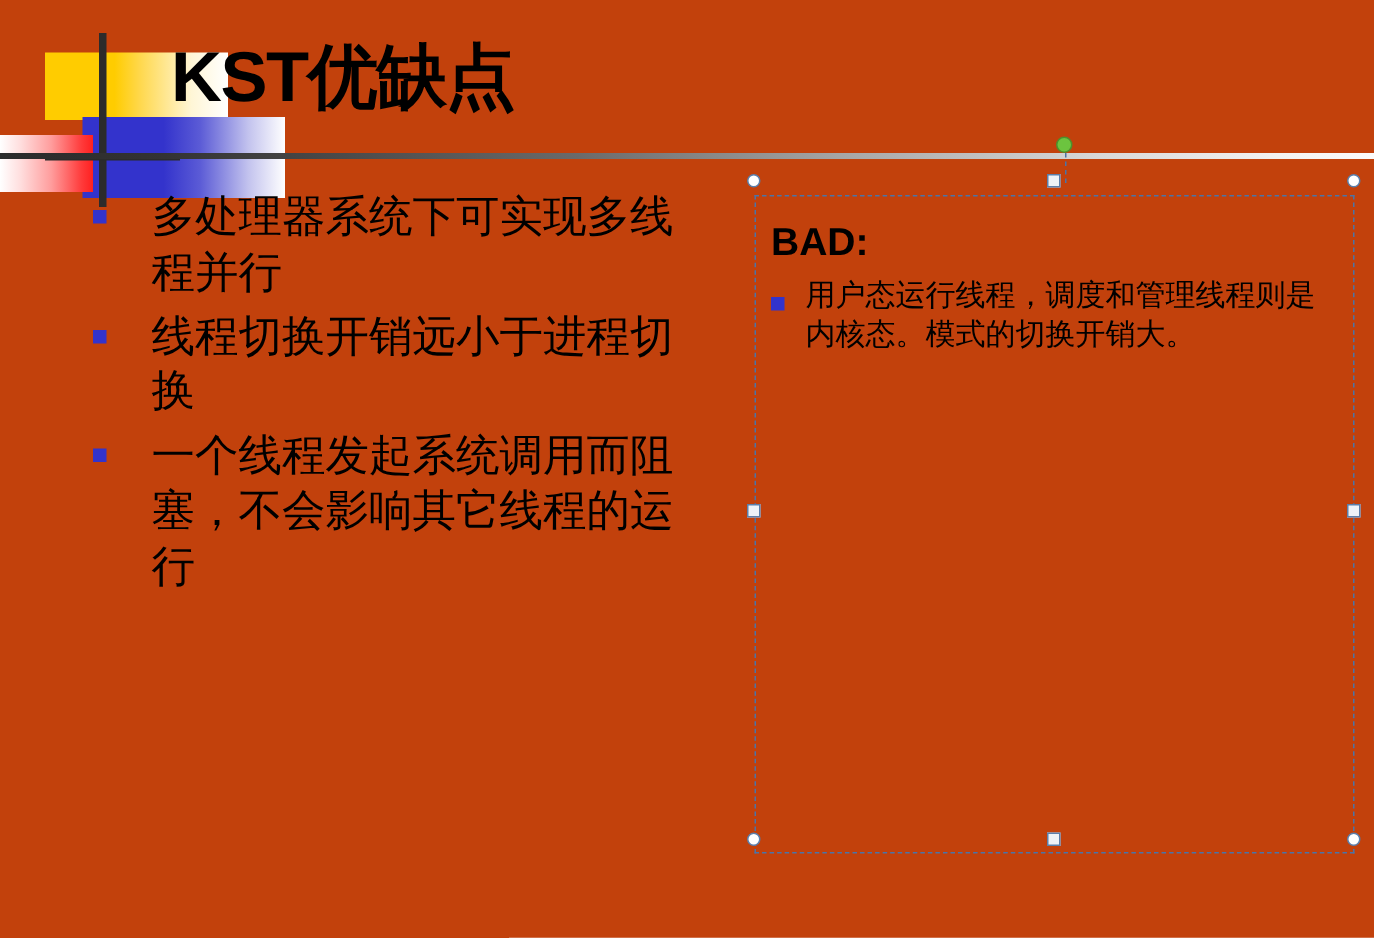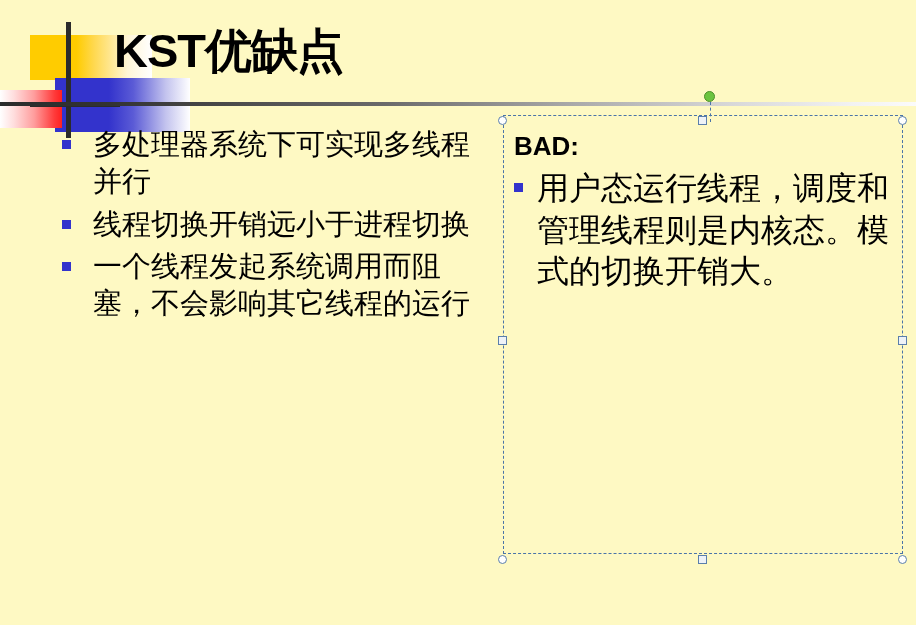--- a/index.html
+++ b/index.html
@@ -13,21 +13,21 @@
     font-family: "Liberation Sans", "DejaVu Sans", sans-serif;
     overflow: hidden;
     position: relative;
   }
 
   #slide {
     position: absolute;
     left: 0; top: 0;
     width: 916px;
     height: 625px;
-    background: #fef9c3;
+    background: #c2410c;
     overflow: hidden;
   }
 
   
   .deco-yellow {
     position: absolute;
     left: 30px; top: 35px;
     width: 122px; height: 45px;
     background: linear-gradient(to right, #ffcc00 0%, #ffcc00 38%, #ffd84d 52%, #fff6d6 80%, #ffffff 100%);
   }
@@ -79,40 +79,41 @@
   
   .left-col {
     position: absolute;
     left: 62px; top: 126px;
     width: 410px;
   }
   .bullet-row {
     display: flex;
     align-items: flex-start;
     margin-bottom: 6px;
+    gap: 8px;
   }
   .bullet-marker {
     flex: 0 0 auto;
     width: 9px; height: 9px;
     background: #3333cc;
     margin-top: 14px;
     margin-right: 22px;
   }
   .bullet-text {
     flex: 1 1 auto;
     font-size: 29px;
     line-height: 1.27;
     color: #000000;
     font-family: "DejaVu Serif", "Liberation Serif", serif;
   }
 
   
   #right-box {
     position: absolute;
-    left: 503px; top: 115px;
+    left: 503px; top: 130px;
     width: 400px; height: 439px;
     box-sizing: border-box;
     border: 1px dashed #4a74a8;
     background: transparent;
   }
   .rb-inner {
     padding: 15px 8px 0 10px;
   }
   .rb-heading {
     font-size: 26px;
@@ -127,21 +128,21 @@
   }
   .rb-marker {
     flex: 0 0 auto;
     width: 9px; height: 9px;
     background: #3333cc;
     margin-top: 15px;
     margin-right: 14px;
   }
   .rb-text {
     flex: 1 1 auto;
-    font-size: 32px;
+    font-size: 20px;
     line-height: 1.3;
     color: #000000;
     font-family: "DejaVu Serif", "Liberation Serif", serif;
   }
 
   
   .handle-circle {
     position: absolute;
     width: 9px; height: 9px;
     border-radius: 50%;

